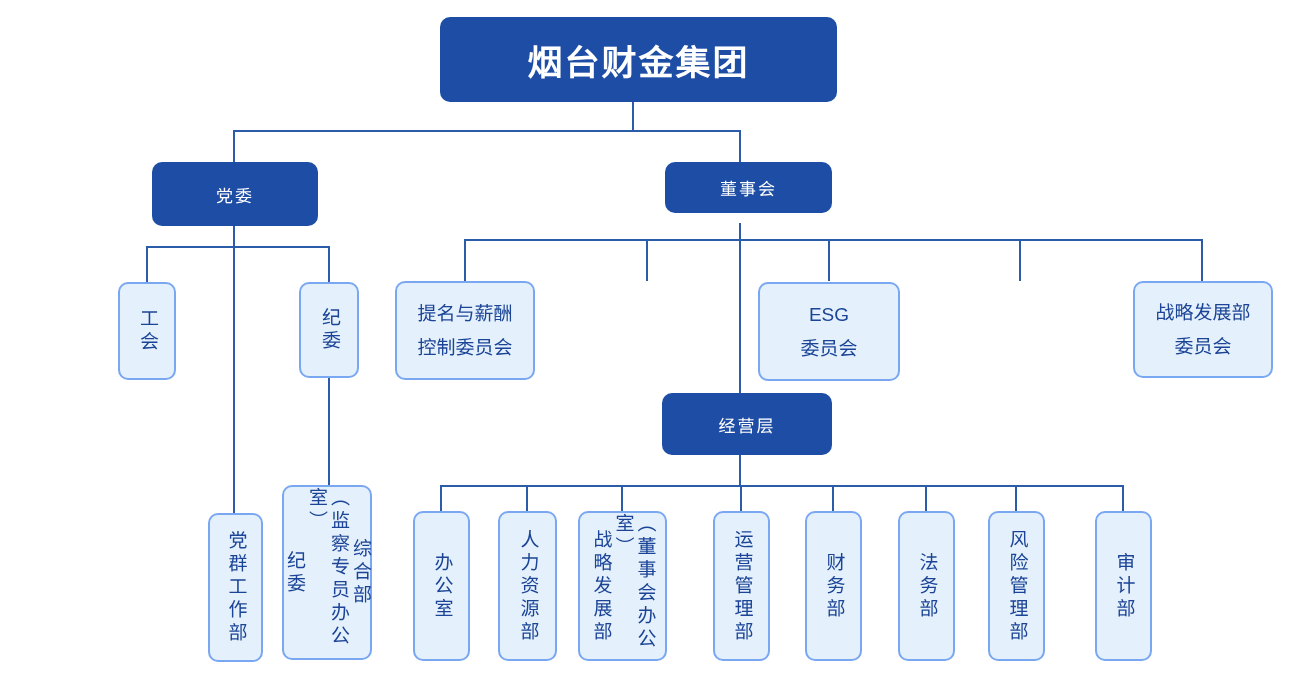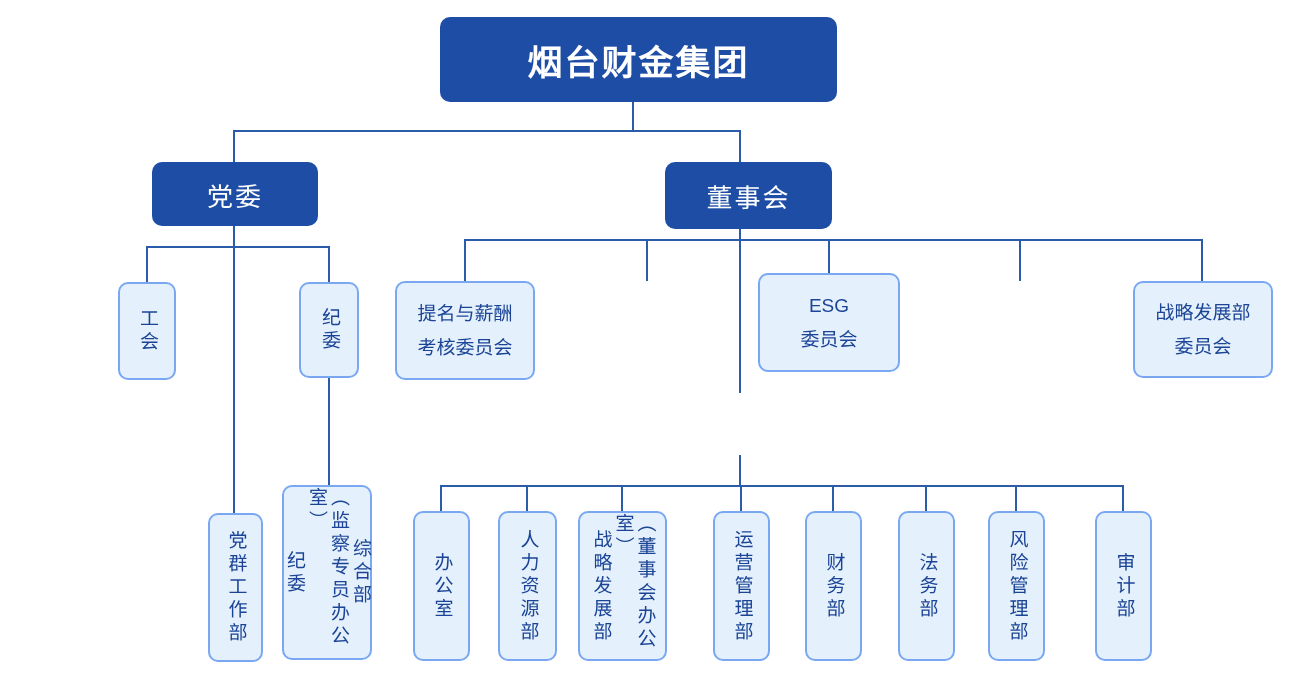--- a/index.html
+++ b/index.html
@@ -17,36 +17,36 @@
   
   .vline,.hline{position:absolute;background:var(--connector);}
   .vline{width:2px;}
   .hline{height:2px;}
 
   
   .node{position:absolute;box-sizing:border-box;display:flex;align-items:center;justify-content:center;}
   .dark{background:var(--primary-dark);color:#ffffff;border-radius:10px;}
   .light{background:var(--node-fill);border:2px solid var(--node-border);border-radius:10px;color:var(--node-text);}
   .root-node{font-size:35px;font-weight:700;letter-spacing:2px;font-family:Liberation Serif, serif;}
-  .lvl2{font-size:26px;font-weight:500;letter-spacing:2px;}
+  .lvl2{font-size:17px;font-weight:500;letter-spacing:2px;}
   .hnode{flex-direction:column;font-size:19px;line-height:34px;font-weight:400;text-align:right;}
   .vnode{flex-direction:row-reverse;font-size:19px;}
   .vnode .vcol{writing-mode:vertical-rl;text-orientation:mixed;letter-spacing:4px;line-height:22px;display:block;}
 
   
   .n-root{left:440px;top:17px;width:397px;height:85px;}
   .n-party{left:152px;top:162px;width:166px;height:64px;}
-  .n-board{left:665px;top:162px;width:167px;height:67px;}
+  .n-board{left:665px;top:162px;width:167px;height:51px;}
   .n-mgmt{left:662px;top:393px;width:170px;height:62px;}
 
   .n-union{left:118px;top:282px;width:58px;height:98px;}
   .n-discipline{left:299px;top:282px;width:60px;height:96px;}
   .n-nomination{left:395px;top:281px;width:140px;height:99px;}
   .n-strategy-comm{left:576px;top:281px;width:142px;height:99px;}
-  .n-esg{left:758px;top:273px;width:142px;height:99px;}
+  .n-esg{left:758px;top:282px;width:142px;height:99px;}
   .n-audit-risk{left:948px;top:281px;width:144px;height:99px;}
   .n-budget{left:1133px;top:281px;width:140px;height:97px;}
 
   .n-party-mass{left:208px;top:513px;width:55px;height:149px;}
   .n-general{left:282px;top:485px;width:90px;height:175px;}
   .n-office{left:413px;top:511px;width:57px;height:150px;}
   .n-hr{left:498px;top:511px;width:59px;height:150px;}
   .n-strategy-dev{left:578px;top:511px;width:89px;height:150px;}
   .n-operations{left:713px;top:511px;width:57px;height:150px;}
   .n-finance{left:805px;top:511px;width:57px;height:150px;}
@@ -91,39 +91,42 @@
 
   <div class="node dark root-node n-root">
     <span>烟台财金集团</span>
   </div>
   <div class="node dark lvl2 n-party">
     <span>党委</span>
   </div>
   <div class="node dark lvl2 n-board">
     <span>董事会</span>
   </div>
+  <div class="node dark lvl2 n-mgmt">
+    <span>经营层</span>
+  </div>
 
   <div class="node light vnode n-union">
     <span class="vcol">工会</span>
   </div>
   <div class="node light vnode n-discipline">
     <span class="vcol">纪委</span>
   </div>
   <div class="node light vnode n-party-mass">
     <span class="vcol">党群工作部</span>
   </div>
   <div class="node light vnode n-general">
     <span class="vcol">综合部</span>
     <span class="vcol">（监察专员办公室）</span>
     <span class="vcol">纪委</span>
   </div>
 
   <div class="node light hnode n-nomination">
     <span>提名与薪酬</span>
-    <span>考核委员会</span>
+    <span>控制委员会</span>
   </div>
   <div class="node light hnode n-esg">
     <span>ESG</span>
     <span>委员会</span>
   </div>
   <div class="node light hnode n-budget">
     <span>战略发展部</span>
     <span>委员会</span>
   </div>
 

